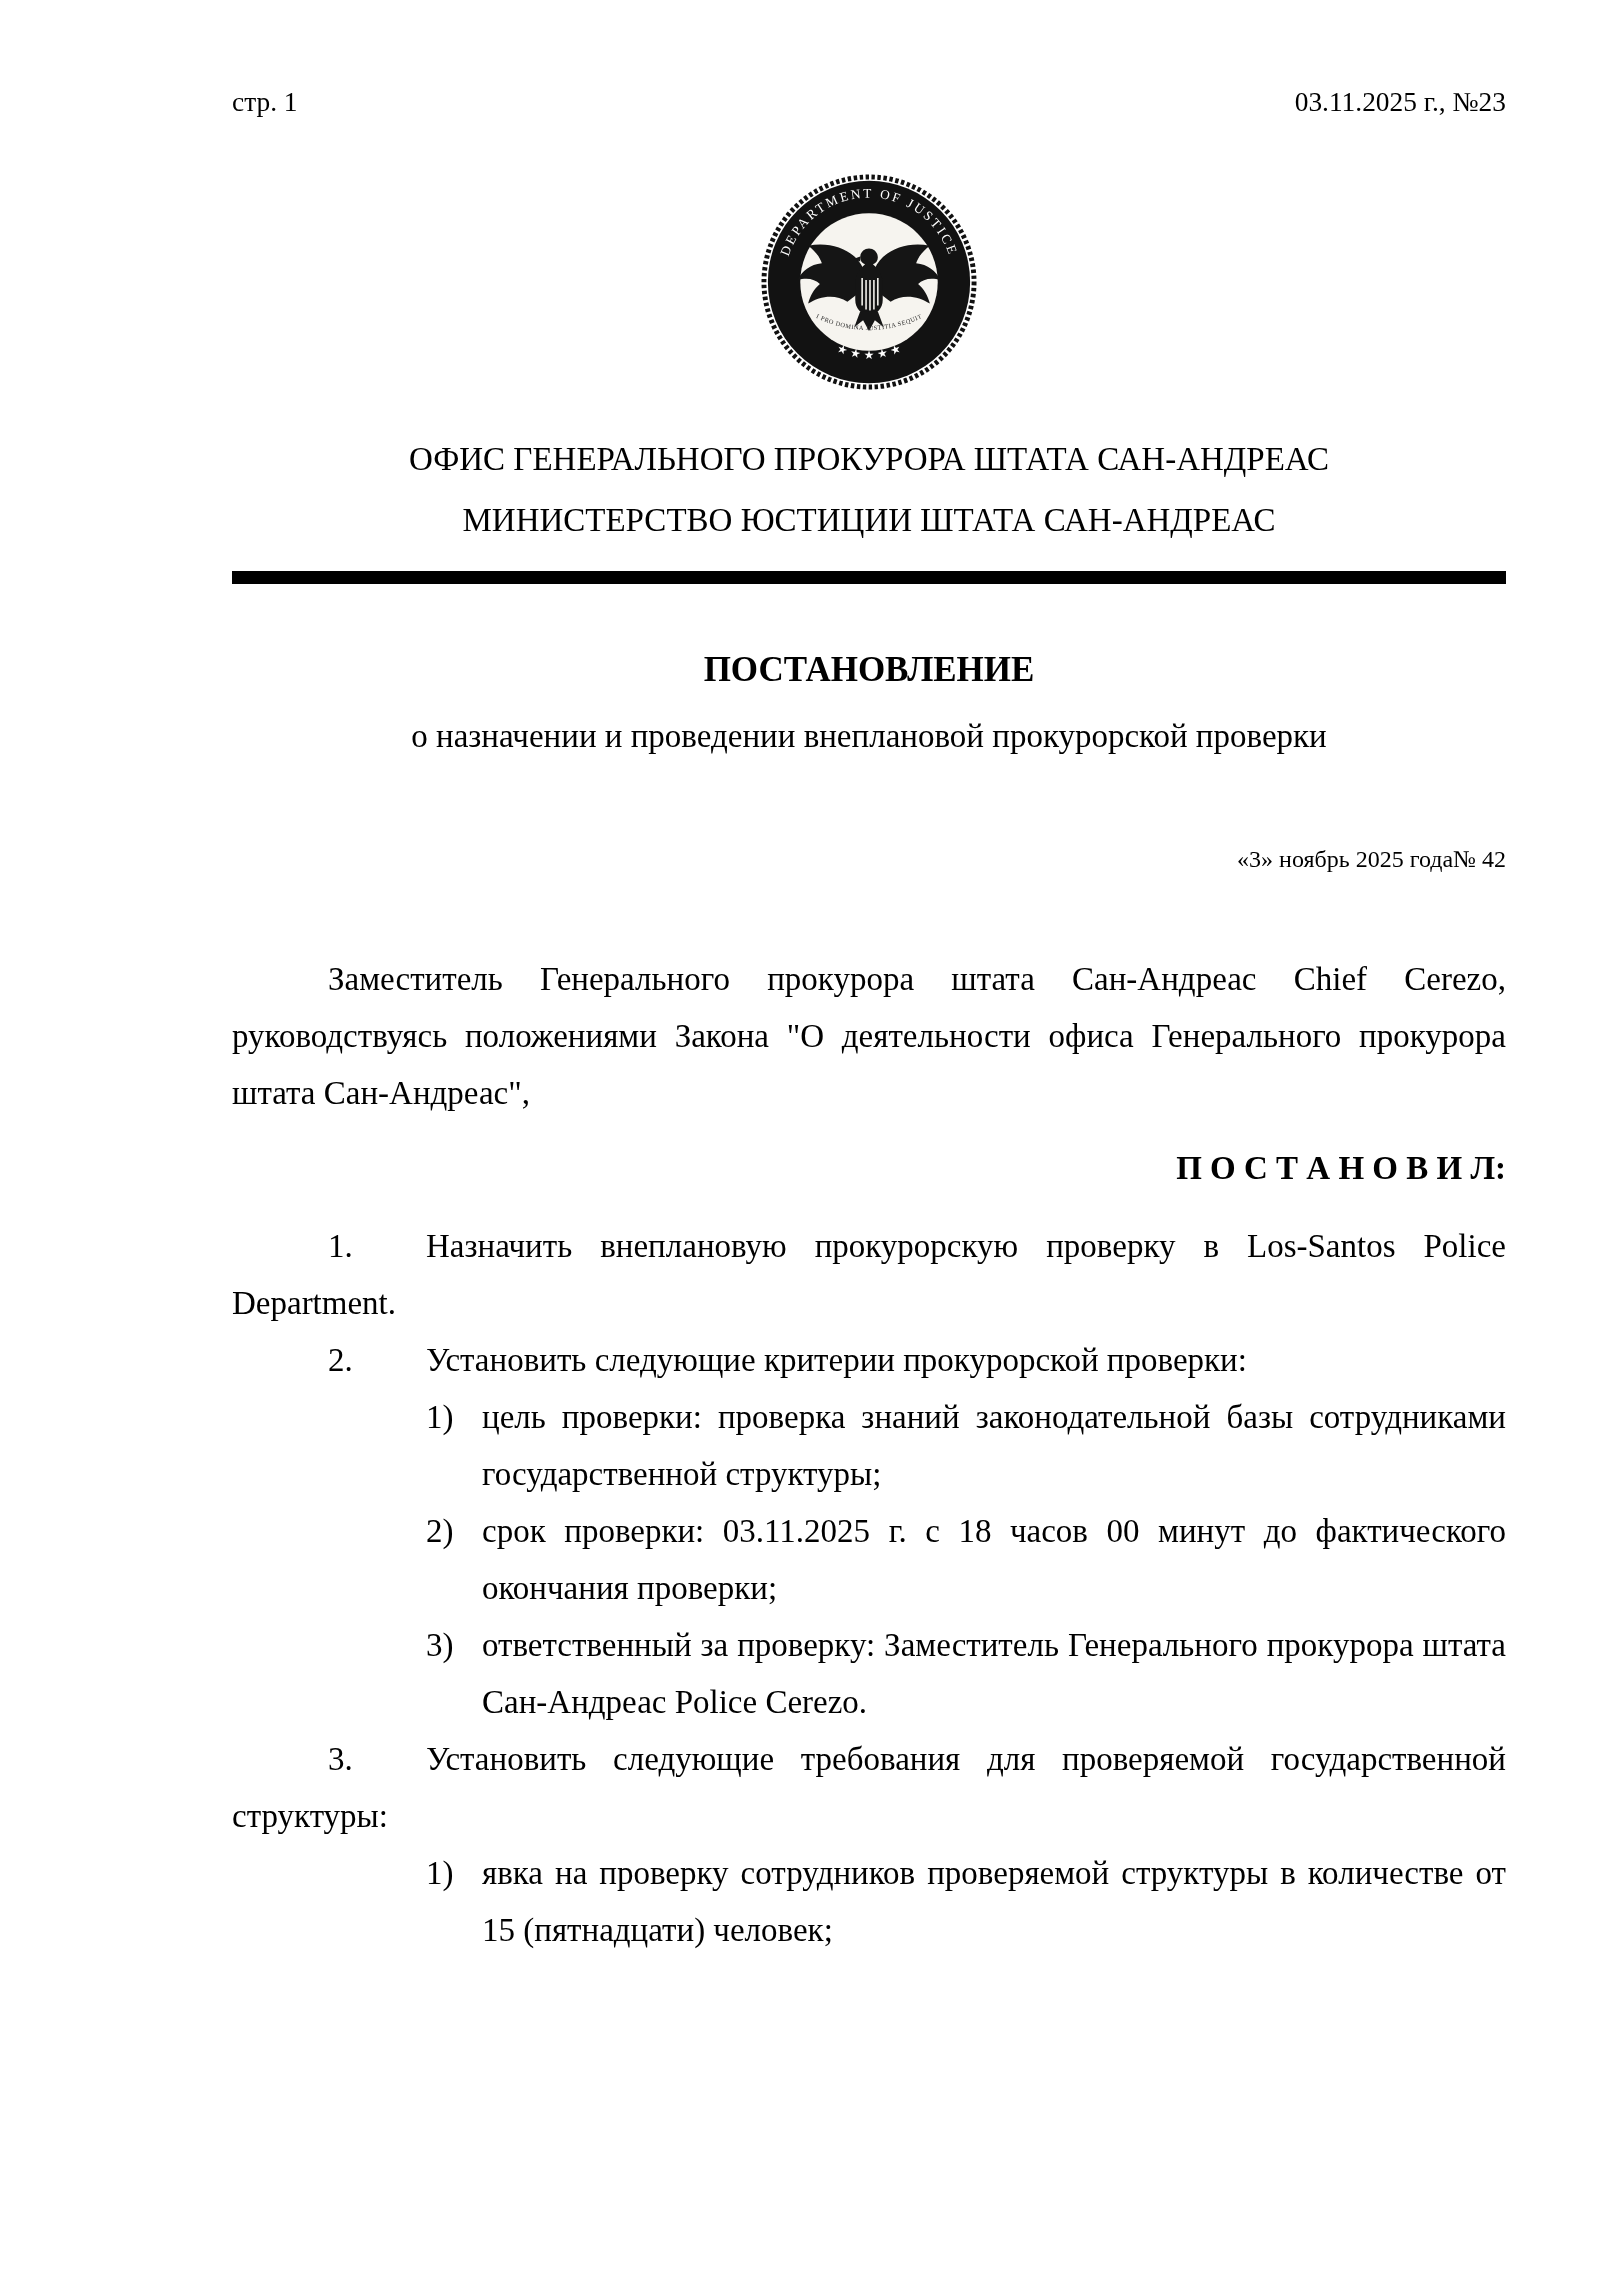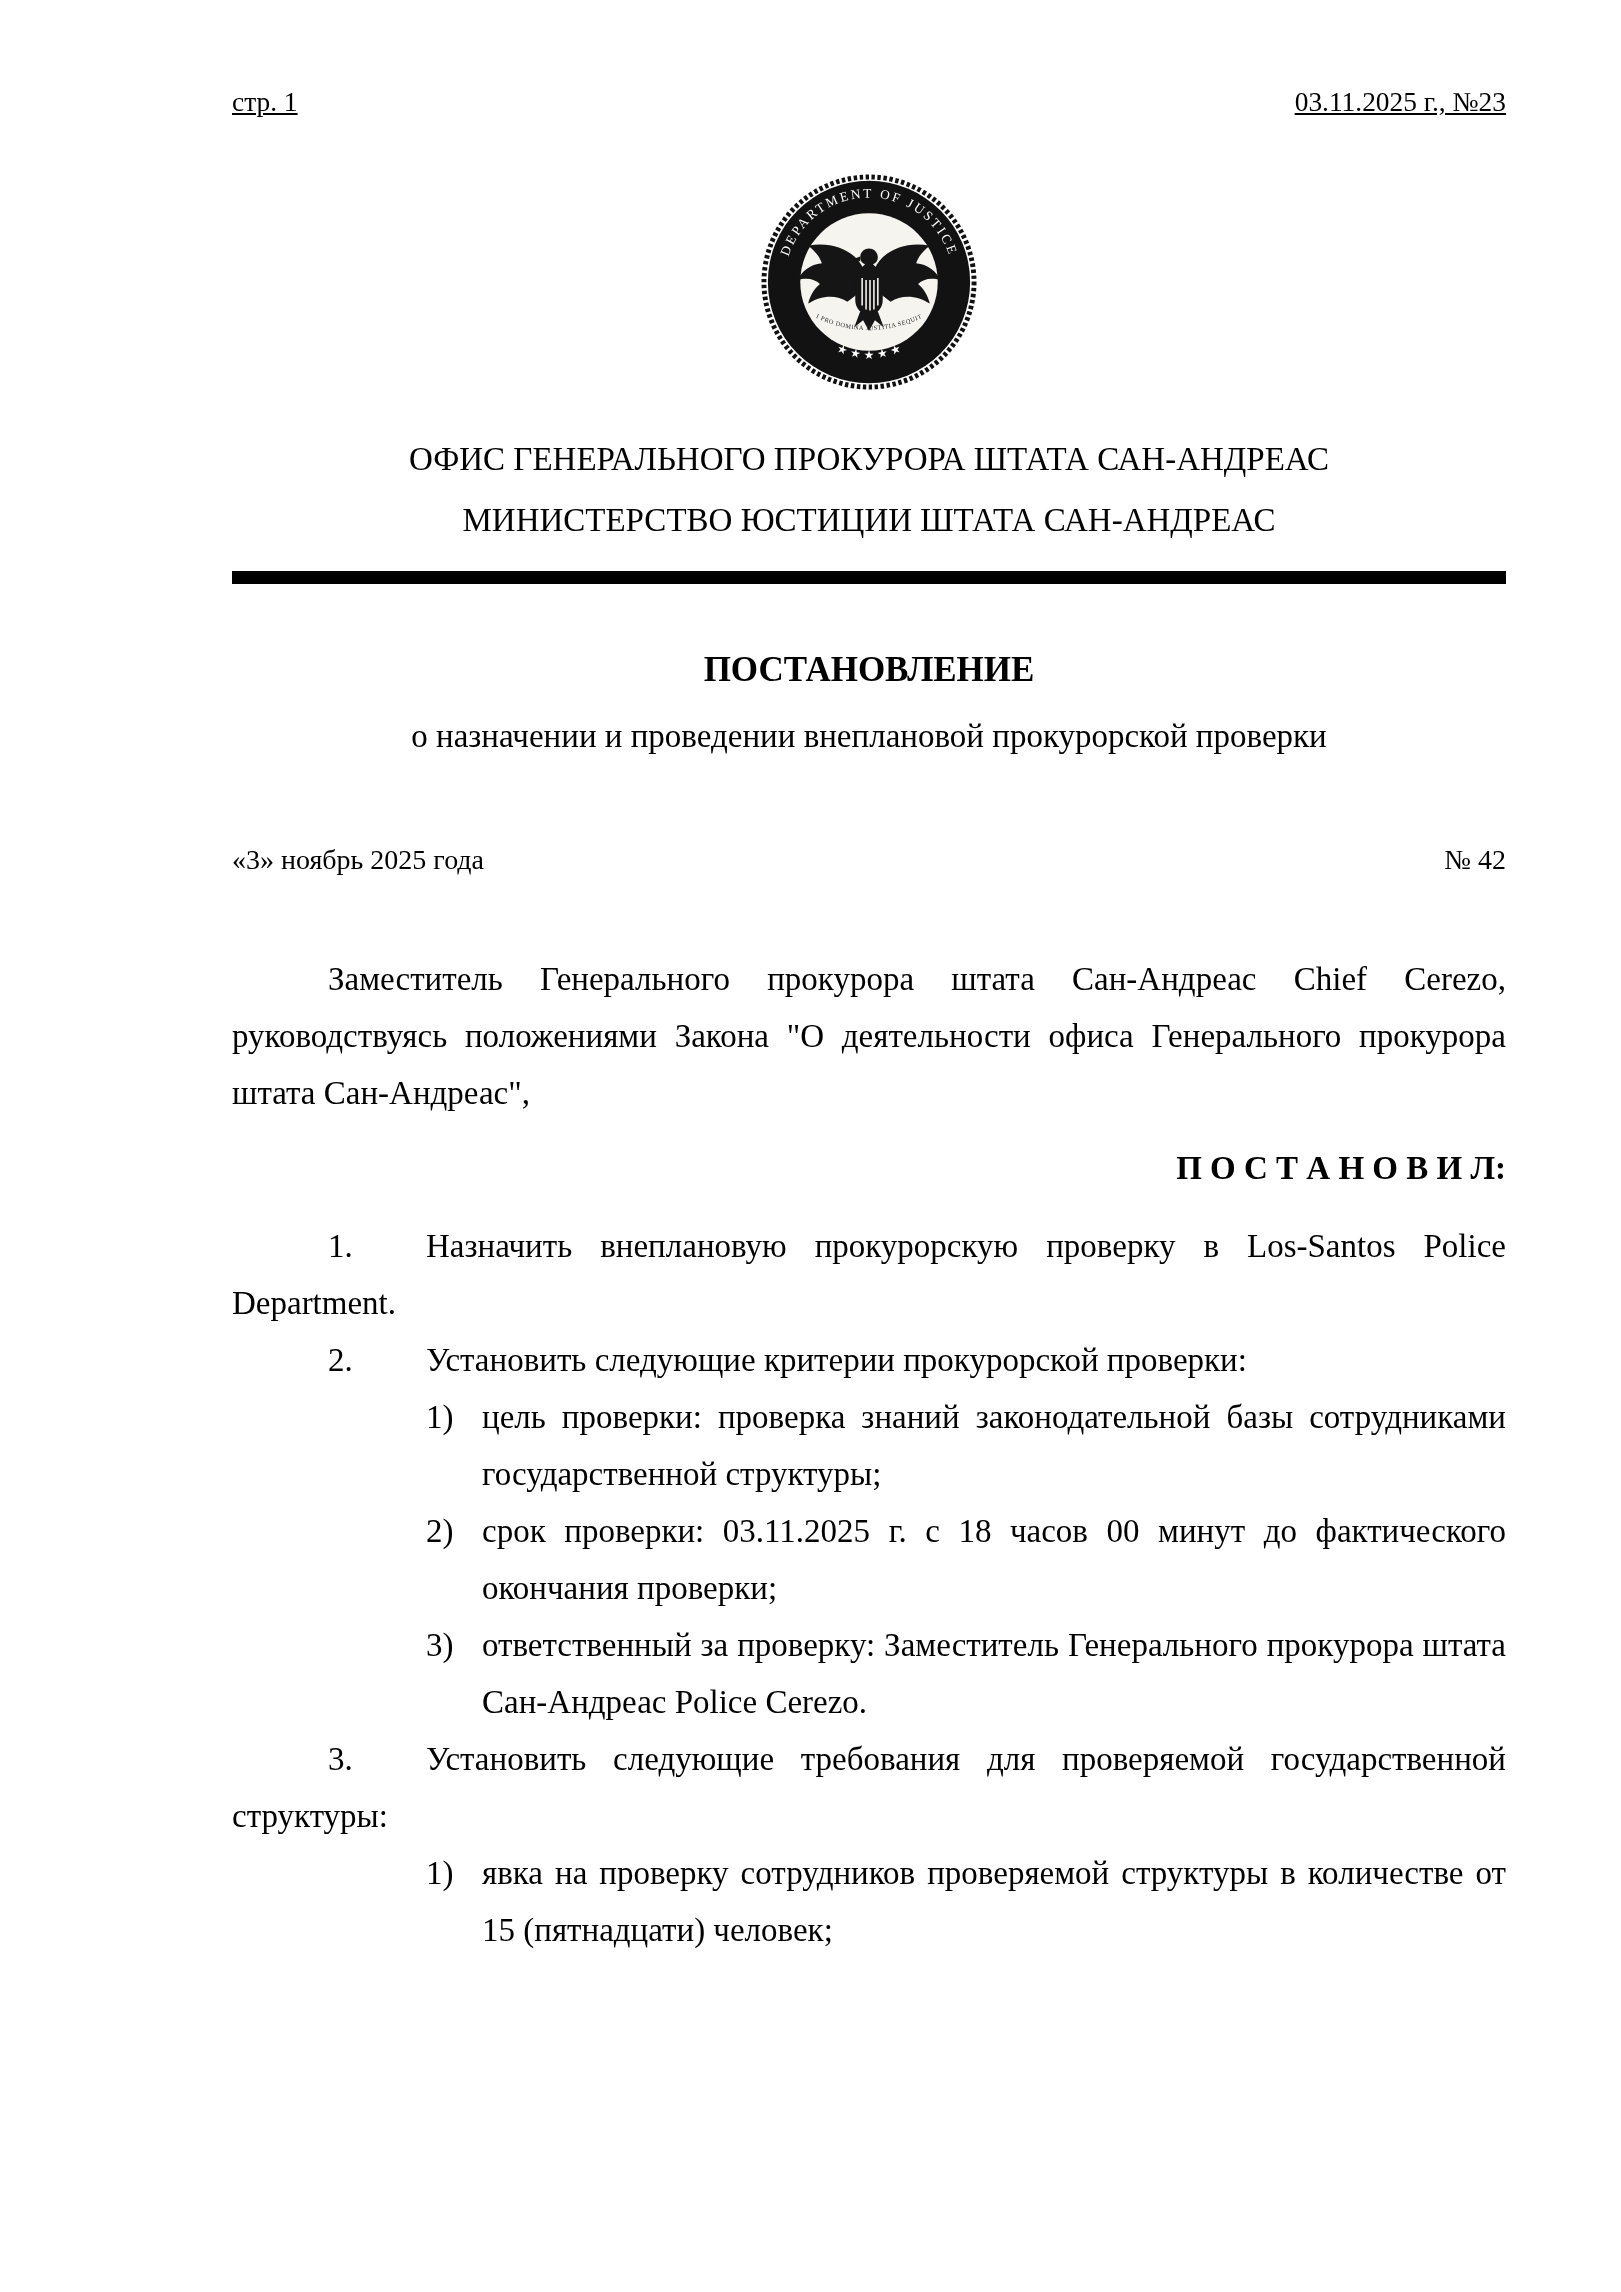--- a/index.html
+++ b/index.html
@@ -10,33 +10,33 @@
     color: #000;
   }
   .page {
     width: 1621px; height: 2293px;
     padding: 86px 115px 39px 232px;
     background: #fff;
     position: relative;
   }
   .topline {
     display: flex; justify-content: space-between; align-items: baseline;
-    font-size: 27.4px; line-height: 33px; text-decoration: underline;
+    font-size: 27.4px; line-height: 33px;
   }
   .seal { width: 216px; height: 216px; margin: 55px auto 0; }
   .seal svg { display: block; width: 216px; height: 216px; }
   .letterhead { margin-top: 39px; text-align: center; font-size: 33px; line-height: 61px; }
   .rule { height: 6.9px; background: #000; }
   .rule-top { margin-top: 19.6px; }
   .address { text-align: center; font-size: 32px; line-height: 41px; margin: 8.8px 0; }
   .doc-title { margin-top: 63px; text-align: center; font-size: 35px; font-weight: bold; line-height: 45px; }
   .doc-subtitle { margin-top: 21.6px; text-align: center; font-size: 33px; line-height: 45px; }
   .daterow {
-    margin-top: 76px; display: flex; justify-content: space-between; align-items: baseline;
-    font-size: 28px; line-height: 49px;
+    margin-top: 76px; display: flex; justify-content: flex-end; align-items: baseline;
+    font-size: 24px; line-height: 49px;
   }
   .bodytext { font-size: 33px; line-height: 57px; }
   p.preamble { text-align: justify; text-indent: 96px; margin: 67px 0 0 0; }
   .resolved { margin-top: 17.6px; text-align: right; font-weight: bold; font-size: 33px; line-height: 57px; }
   .items { margin-top: 21.6px; }
   p.item { text-align: justify; text-indent: 96px; margin: 0; }
   p.item .num { display: inline-block; width: 98px; text-indent: 0; }
   p.subitem { text-align: justify; margin: 0 0 0 194px; padding-left: 56px; text-indent: -56px; }
   p.subitem .num { display: inline-block; width: 56px; text-indent: 0; }
 </style>

